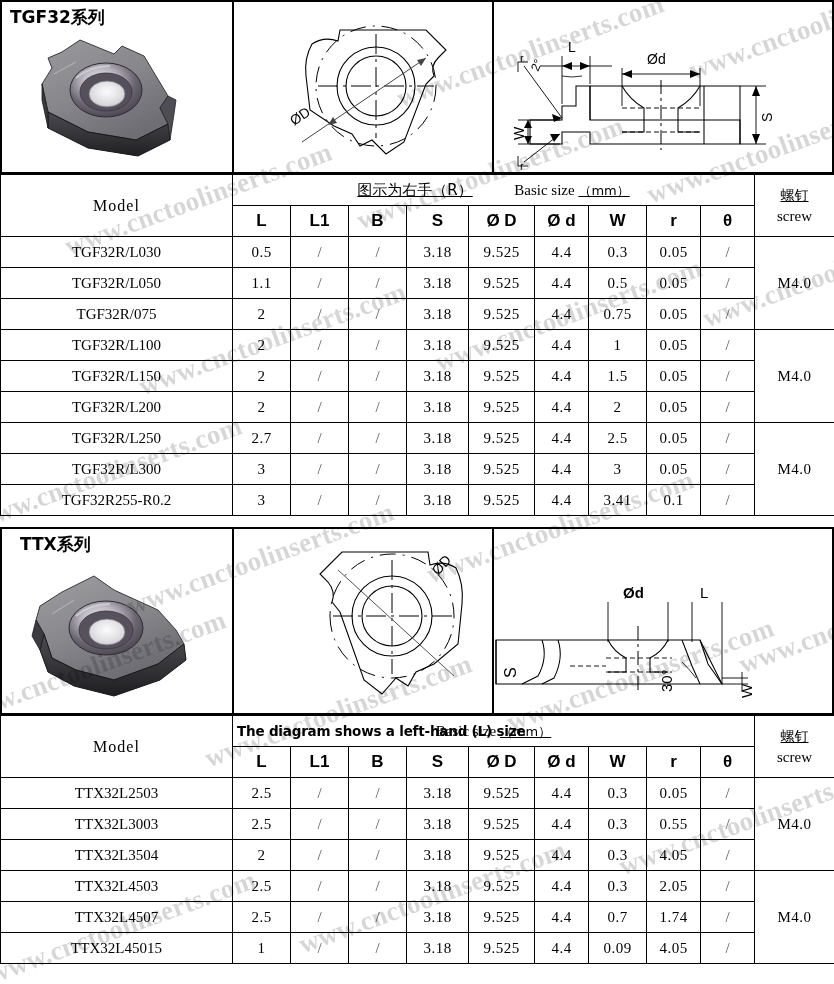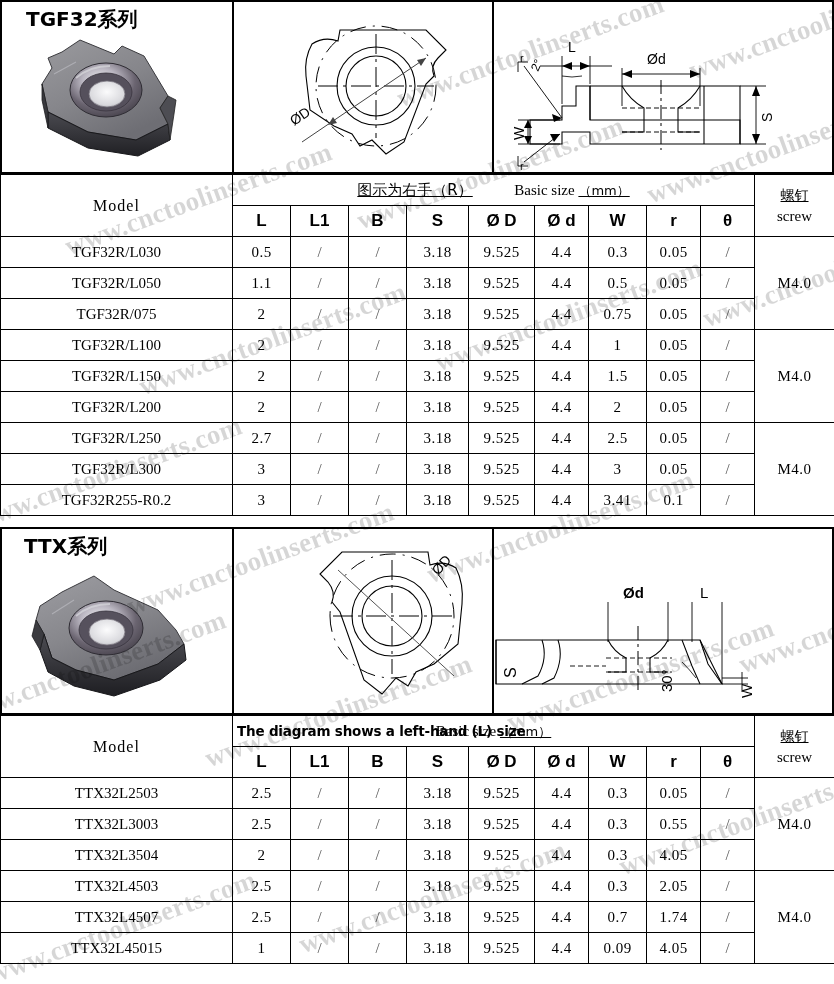--- a/index.html
+++ b/index.html
@@ -39,22 +39,22 @@
   .frame {
     position: absolute;
     border: 2px solid #000;
   }
 
   
   .title-cell {
     position: absolute;
     font-family: "Liberation Serif", "DejaVu Serif", serif;
     font-weight: 700;
-    font-size: 20px;
-    padding: 4px 24px;
+    font-size: 17px;
+    padding: 4px 8px;
     z-index: 20;
   }
 
   
   .draw-box { position: absolute; z-index: 10; }
   .draw-box svg { display: block; }
 
   
   table.spec {
     position: absolute;
@@ -430,21 +430,21 @@
         <td class="val">0.1</td>
         <td class="slash">/</td>
       </tr>
     </tbody>
   </table>
 
   <div class="frame" style="left:0px; top:527px; width:834px; height:188px;"></div>
   <div style="position:absolute; left:232px; top:527px; width:2px; height:188px; background:#000; z-index:12;"></div>
   <div style="position:absolute; left:492px; top:527px; width:2px; height:188px; background:#000; z-index:12;"></div>
 
-  <div class="title-cell title-cn" style="left:0; top:529px;">TTX系列</div>
+  <div class="title-cell title-cn" style="left:12px; top:529px;">TTX系列</div>
 
   <div class="draw-box" style="left:18px; top:558px;">
     <svg width="205" height="148" viewBox="0 0 205 148">
       <defs>
         <linearGradient id="gTop2" x1="0" y1="0" x2="0.55" y2="1">
           <stop offset="0%" stop-color="#9d9da2"></stop>
           <stop offset="55%" stop-color="#87878c"></stop>
           <stop offset="100%" stop-color="#6c6c72"></stop>
         </linearGradient>
         <linearGradient id="gSide2" x1="0" y1="0" x2="0" y2="1">

